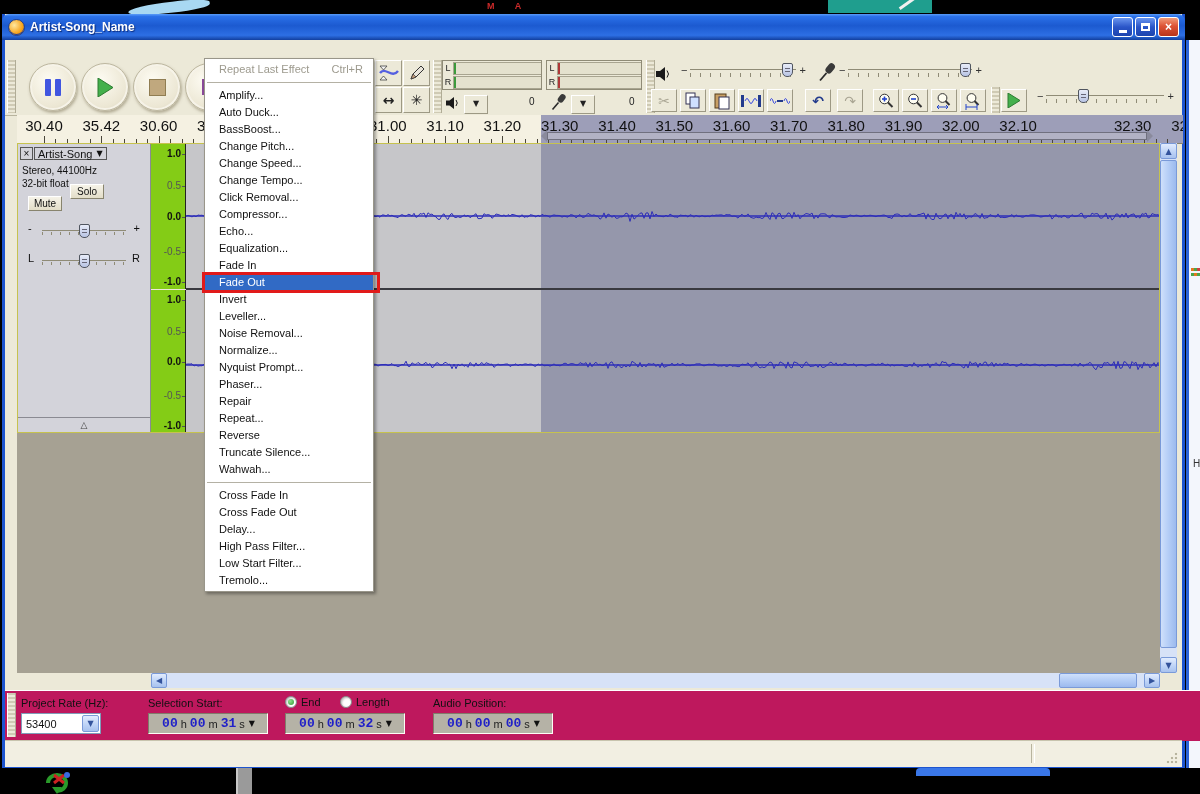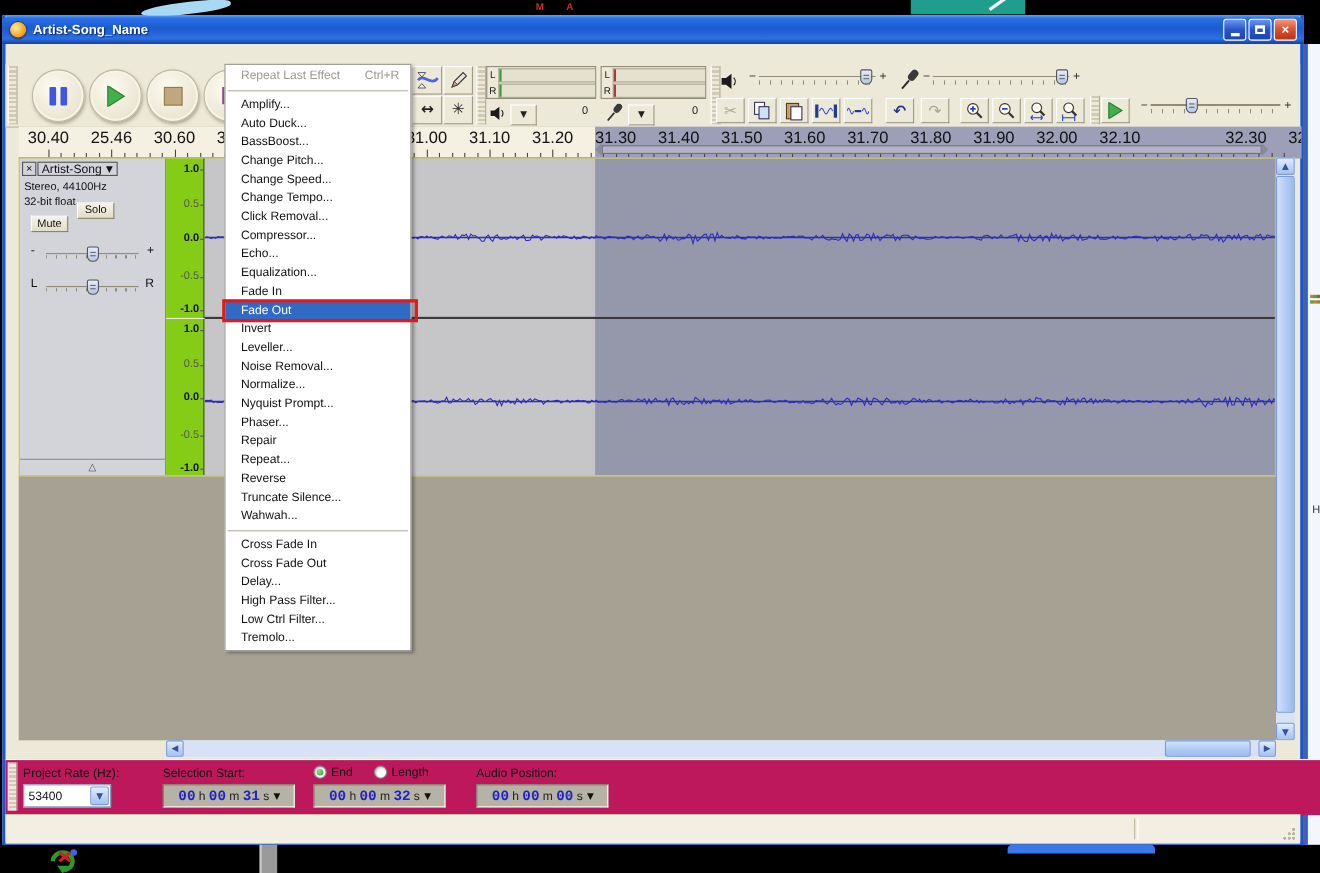--- a/index.html
+++ b/index.html
@@ -419,21 +419,21 @@
             <div class="sl-thumb" style="left:32px;"></div>
           </div>
         <span class="minus-plus">+</span>
       </div>
     </div>
 
     <div id="ruler">
       <div id="ruler-sel" style="left:524px;width:642px;"></div>
       <div id="ruler-labels">
           <div class="r-label" style="left: 27px;">30.40</div>
-          <div class="r-label" style="left: 84.3px;">25.46</div>
+          <div class="r-label" style="left: 84.3px;">35.42</div>
           <div class="r-label" style="left: 141.6px;">30.60</div>
           <div class="r-label" style="left: 198.9px;">30.70</div>
           <div class="r-label" style="left: 256.2px;">30.80</div>
           <div class="r-label" style="left: 313.5px;">30.90</div>
           <div class="r-label" style="left: 370.8px;">31.00</div>
           <div class="r-label" style="left: 428.1px;">31.10</div>
           <div class="r-label" style="left: 485.4px;">31.20</div>
           <div class="r-label" style="left: 542.7px;">31.30</div>
           <div class="r-label" style="left: 600px;">31.40</div>
           <div class="r-label" style="left: 657.3px;">31.50</div>
@@ -701,21 +701,21 @@
       <div class="menu-item"><span>Repair</span></div>
       <div class="menu-item"><span>Repeat...</span></div>
       <div class="menu-item"><span>Reverse</span></div>
       <div class="menu-item"><span>Truncate Silence...</span></div>
       <div class="menu-item"><span>Wahwah...</span></div>
       <div class="menu-sep"></div>
       <div class="menu-item"><span>Cross Fade In</span></div>
       <div class="menu-item"><span>Cross Fade Out</span></div>
       <div class="menu-item"><span>Delay...</span></div>
       <div class="menu-item"><span>High Pass Filter...</span></div>
-      <div class="menu-item"><span>Low Ctrl Filter...</span></div>
+      <div class="menu-item"><span>Low Start Filter...</span></div>
       <div class="menu-item"><span>Tremolo...</span></div>
     </div>
 
   <svg id="desk-icon" viewBox="0 0 32 25">
     <path d="M6 14 a9 8 0 1 1 9 8" stroke="#2a9a2a" stroke-width="4" fill="none"></path>
     <polygon points="15,25 10,18 20,18" fill="#2a9a2a"></polygon>
     <path d="M12 6 L22 14 M22 6 L12 14" stroke="#cc2222" stroke-width="3"></path>
     <circle cx="25" cy="6" r="3" fill="#3a6ae0"></circle>
   </svg>
   <div id="gray-tab"></div>

